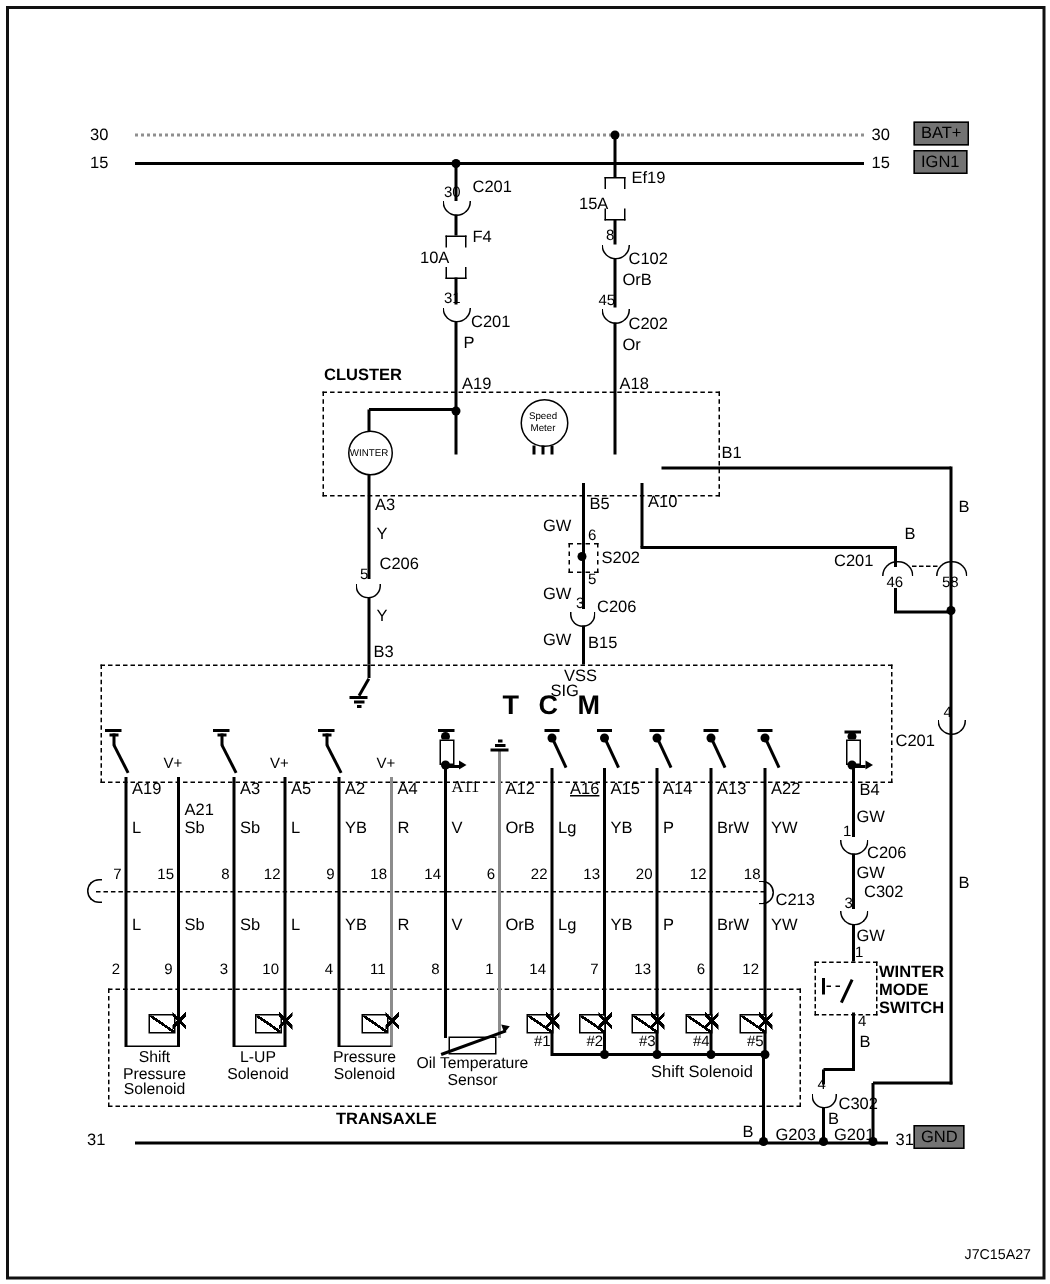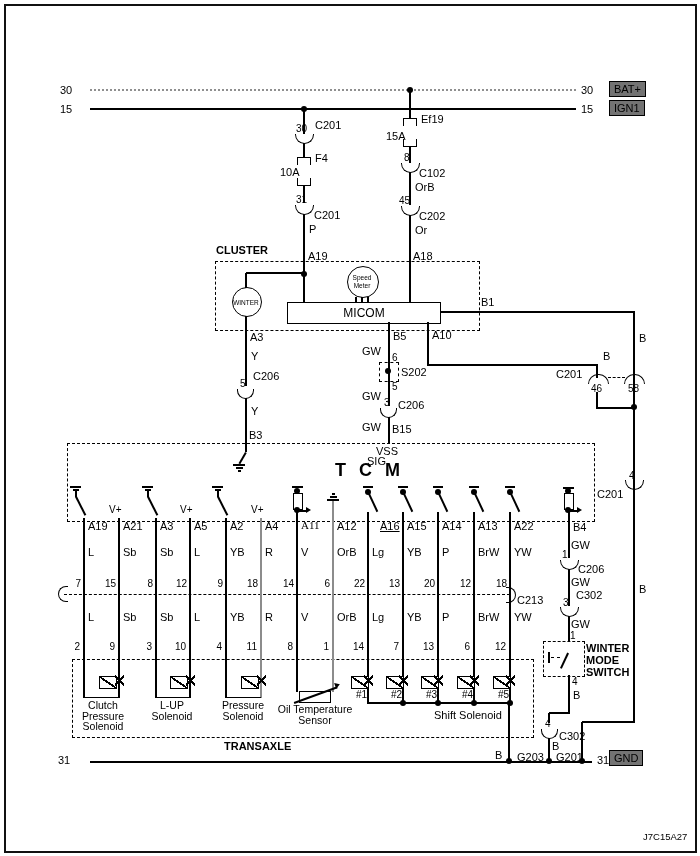--- a/index.html
+++ b/index.html
@@ -97,21 +97,20 @@
   <div class="w" style="left:245px;top:273px;width:1.5px;height:15px"></div>
   <div class="w" style="left:245px;top:316px;width:1.5px;height:70px"></div>
 
   <div class="circ" style="left:347px;top:266px;width:30px;height:30px"></div>
   <div class="tiny ctr" style="left:347px;top:275px;width:30px">Speed</div>
   <div class="tiny ctr" style="left:347px;top:283px;width:30px">Meter</div>
   <div class="w" style="left:355px;top:297px;width:1.5px;height:6px"></div>
   <div class="w" style="left:361px;top:297px;width:1.5px;height:6px"></div>
   <div class="w" style="left:367px;top:297px;width:1.5px;height:6px"></div>
 
-  <div class="micom" style="left:287px;top:302px;width:152px;height:20px">MICOM</div>
 
   <div class="w" style="left:441px;top:311px;width:193px;height:1.5px"></div>
   <span class="lbl" style="left:481px;top:297px">B1</span>
   <div class="w" style="left:633px;top:311px;width:1.5px;height:412px"></div>
   <span class="lbl" style="left:639px;top:333px">B</span>
 
   <div class="w" style="left:427px;top:322px;width:1.5px;height:43px"></div>
   <span class="lbl" style="left:432px;top:330px">A10</span>
   <div class="w" style="left:427px;top:364px;width:171px;height:1.5px"></div>
   <span class="lbl" style="left:603px;top:351px">B</span>
@@ -238,21 +237,21 @@
     <span class="lbl" style="left: 88px; top: 521px;">A19</span>
     <span class="lbl" style="left: 88px; top: 547px;">L</span>
     <span class="lbl sm ra" style="left: 60px; top: 579px; width: 21px;">7</span>
     <span class="lbl" style="left: 88px; top: 612px;">L</span>
     <span class="lbl sm ra" style="left: 59px; top: 642px; width: 21px;">2</span>
     <div class="w" style="left: 70px; top: 486px; width: 11px; height: 1.5px;"></div>
     <div class="w" style="left: 73px; top: 489px; width: 6px; height: 1.5px;"></div>
     <div class="w" style="left: 75px; top: 489px; width: 1.5px; height: 8px;"></div>
     <div class="w" style="left: 75px; top: 497px; width: 1.5px; height: 21px; transform: rotate(-27deg); transform-origin: left top;"></div>
     <div class="w" style="left: 118px; top: 518px; width: 1.5px; height: 142px;"></div>
-    <span class="lbl" style="left: 123px; top: 521px;">A21</span>
+    <span class="lbl" style="left: 123px; top: 535px;">A21</span>
     <span class="lbl" style="left: 123px; top: 547px;">Sb</span>
     <span class="lbl sm ra" style="left: 95px; top: 579px; width: 21px;">15</span>
     <span class="lbl" style="left: 123px; top: 612px;">Sb</span>
     <span class="lbl sm ra" style="left: 94px; top: 642px; width: 21px;">9</span>
     <span class="lbl sm" style="left: 109px; top: 505px;">V+</span>
     <div class="w" style="left: 155px; top: 518px; width: 1.5px; height: 142px;"></div>
     <span class="lbl" style="left: 160px; top: 521px;">A3</span>
     <span class="lbl" style="left: 160px; top: 547px;">Sb</span>
     <span class="lbl sm ra" style="left: 132px; top: 579px; width: 21px;">8</span>
     <span class="lbl" style="left: 160px; top: 612px;">Sb</span>
@@ -357,21 +356,21 @@
     <div class="w" style="left: 505px; top: 486px; width: 10px; height: 1.5px;"></div>
     <div class="dot" style="left: 507px; top: 489px;"></div>
     <div class="w" style="left: 510px; top: 494px; width: 1.5px; height: 20px; transform: rotate(-25deg); transform-origin: left top;"></div>
     <div class="w" style="left: 509px; top: 512px; width: 1.5px; height: 6px;"></div>
     <div class="w" style="left: 83px; top: 660px; width: 1.5px; height: 38px;"></div>
     <div class="w" style="left: 118px; top: 660px; width: 1.5px; height: 38px;"></div>
     <div class="w" style="left: 84px; top: 696.5px; width: 35px; height: 1.5px;"></div>
     <div class="sol" style="left: 99px; top: 676px;"></div>
     <div class="valve" style="left: 115px; top: 674px;"></div>
     <div style="position: absolute; left: 53px; top: 700px; width: 100px; text-align: center; font-size: 10.5px; line-height: 10.5px;">
-      <span style="display: block;">Clutch</span>
+      <span style="display: block;">Shift</span>
       <span style="display: block;">Pressure</span>
       <span style="display: block;">Solenoid</span>
     </div>
     <div class="w" style="left: 155px; top: 660px; width: 1.5px; height: 38px;"></div>
     <div class="w" style="left: 189px; top: 660px; width: 1.5px; height: 38px;"></div>
     <div class="w" style="left: 156px; top: 696.5px; width: 34px; height: 1.5px;"></div>
     <div class="sol" style="left: 170px; top: 676px;"></div>
     <div class="valve" style="left: 186px; top: 674px;"></div>
     <div style="position: absolute; left: 122px; top: 700px; width: 100px; text-align: center; font-size: 10.5px; line-height: 10.5px;">
       <span style="display: block;">L-UP</span>

